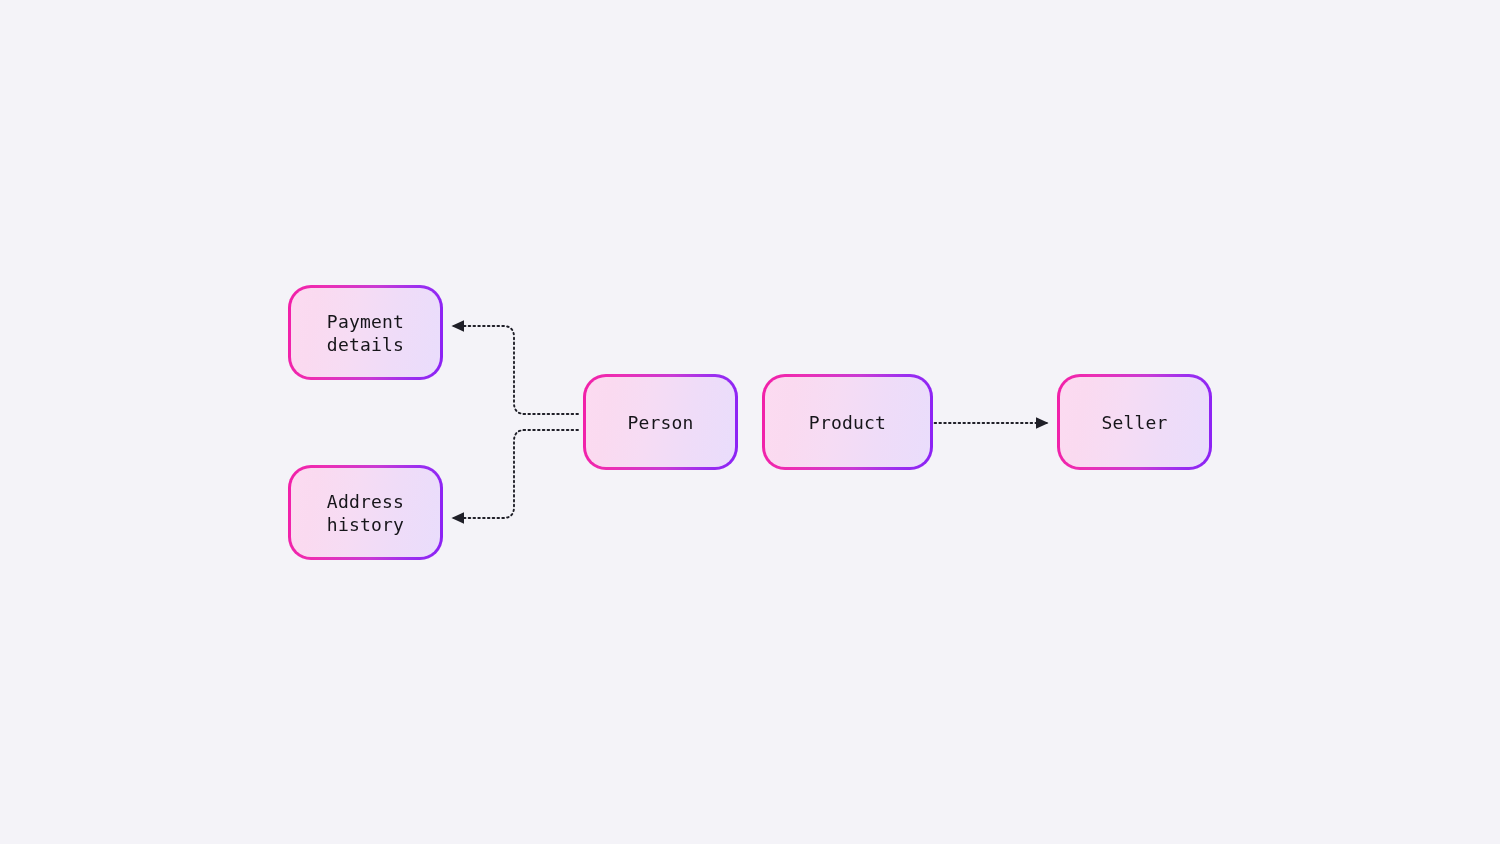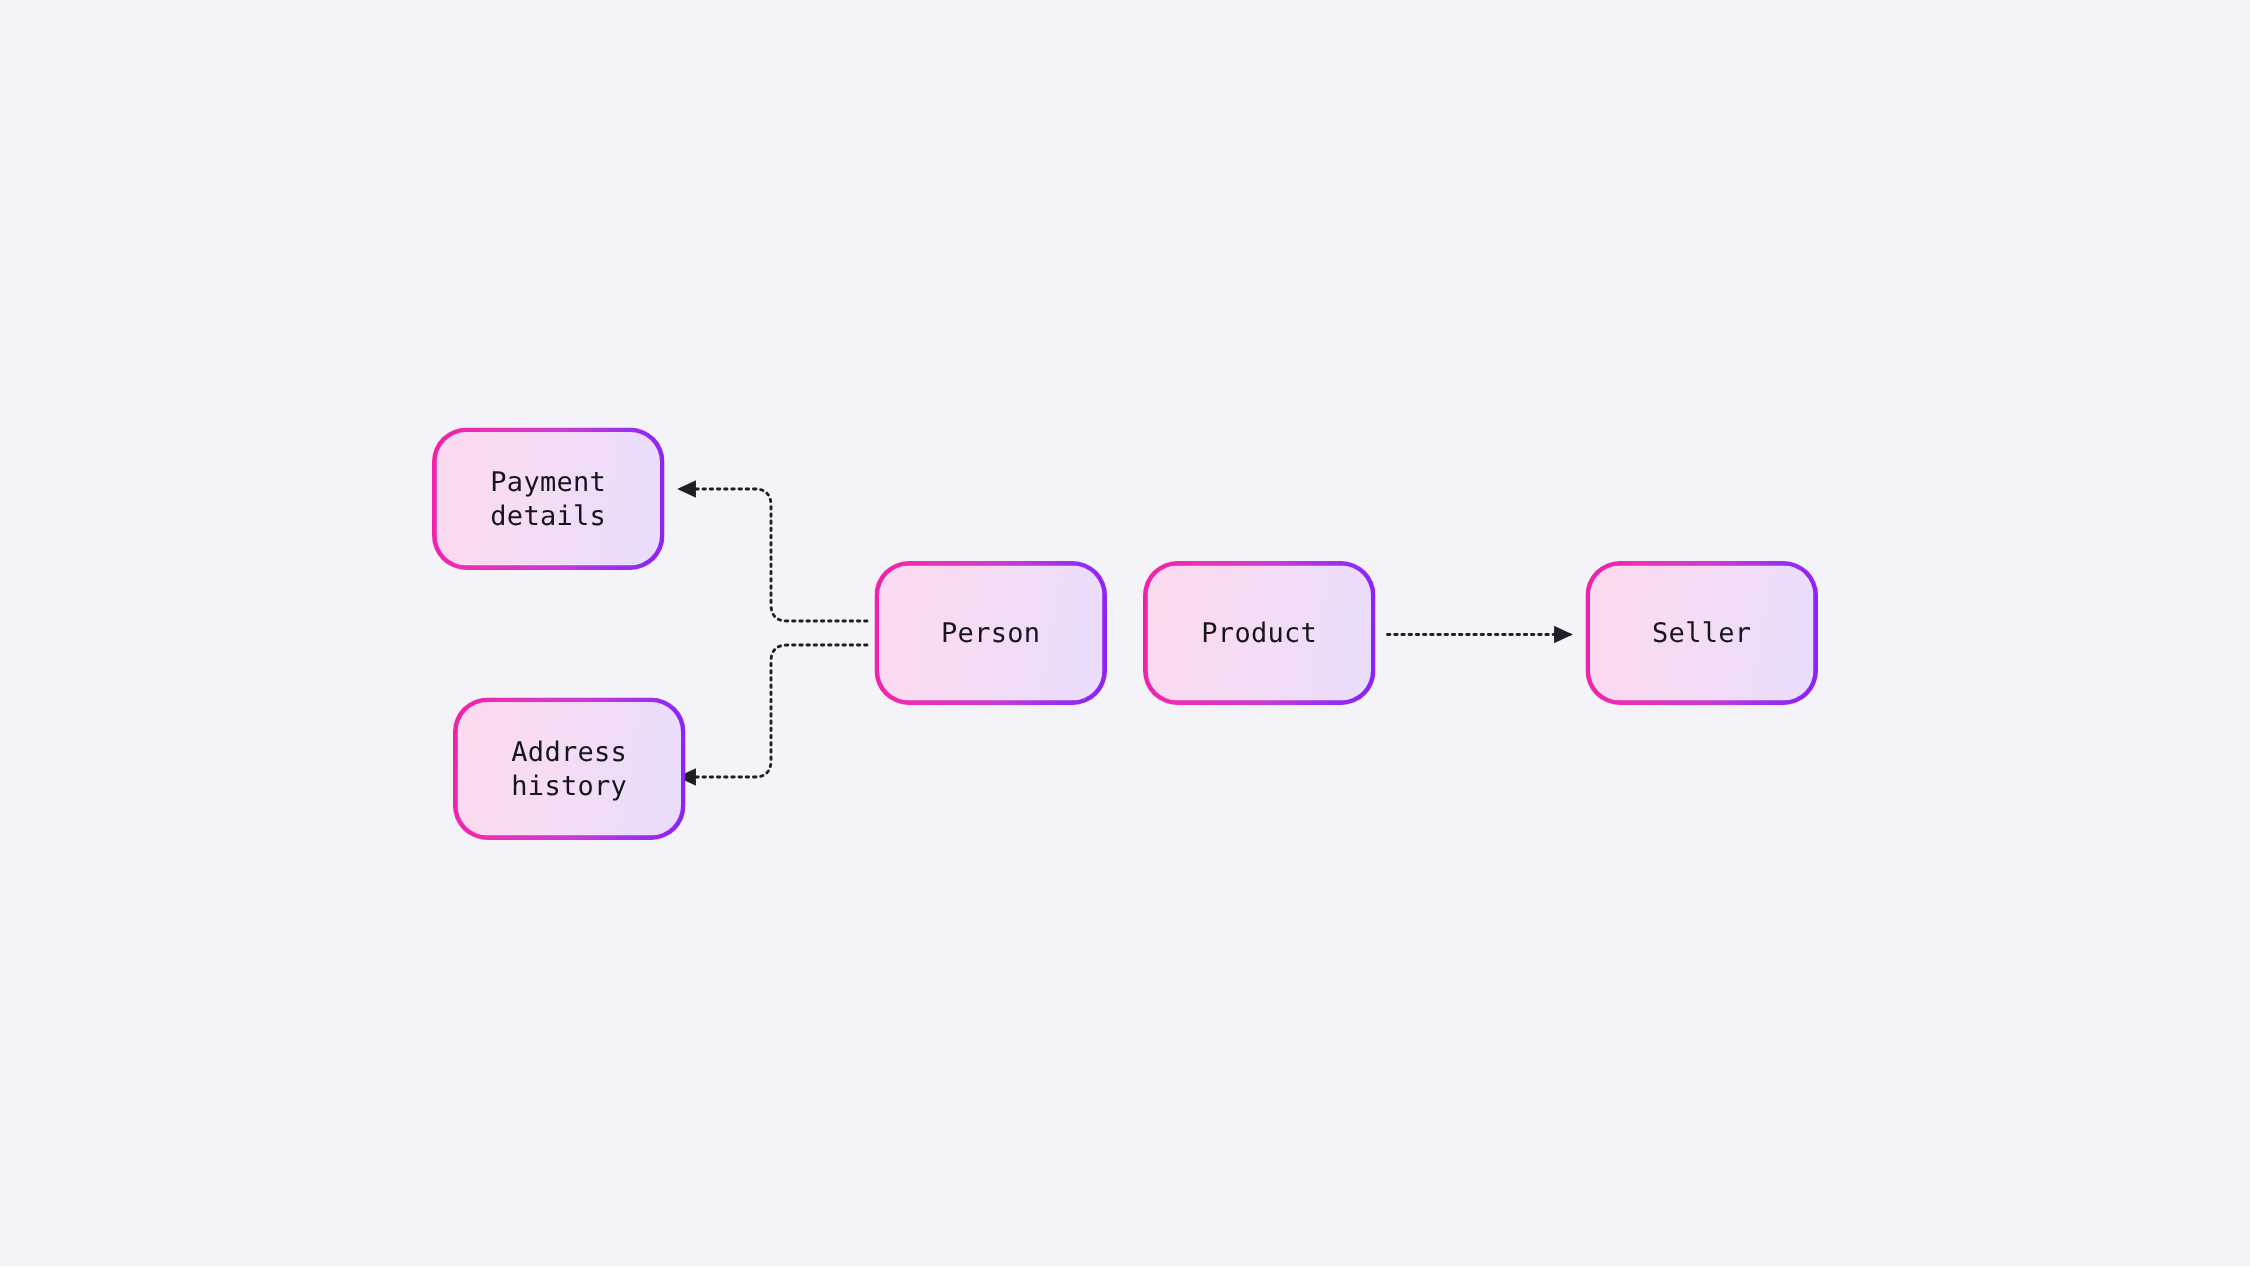--- a/index.html
+++ b/index.html
@@ -73,30 +73,30 @@
 
       <path d="M 925 423 L 1048 423" marker-end="url(#arrow-right)"></path>
     </g>
   </svg>
 
   <div class="node" style="left:288px; top:285px; width:155px; height:95px;">
     <span class="node-label">Payment
 details</span>
   </div>
 
-  <div class="node" style="left:288px; top:465px; width:155px; height:95px;margin-left:14px;">
+  <div class="node" style="left:288px; top:465px; width:155px; height:95px;">
     <span class="node-label">Address
 history</span>
   </div>
 
   <div class="node" style="left:583px; top:374px; width:155px; height:96px;">
     <span class="node-label">Person</span>
   </div>
 
-  <div class="node" style="left:762px; top:374px; width:155px; height:96px;align-items:center;">
+  <div class="node" style="left:762px; top:374px; width:171px; height:96px;align-items:center;">
     <span class="node-label">Product</span>
   </div>
 
   <div class="node" style="left:1057px; top:374px; width:155px; height:96px;align-items:center;">
     <span class="node-label">Seller</span>
   </div>
 
 </div>
 
 </body></html>

